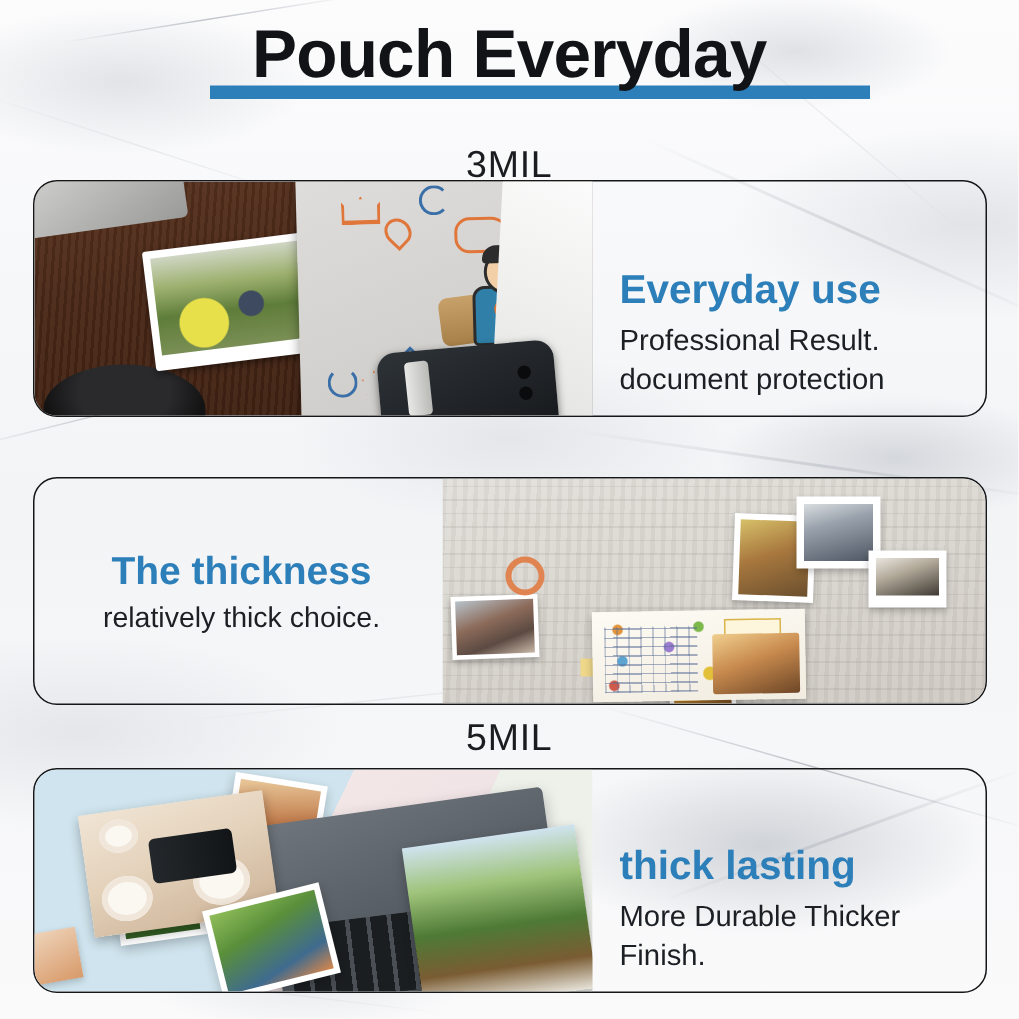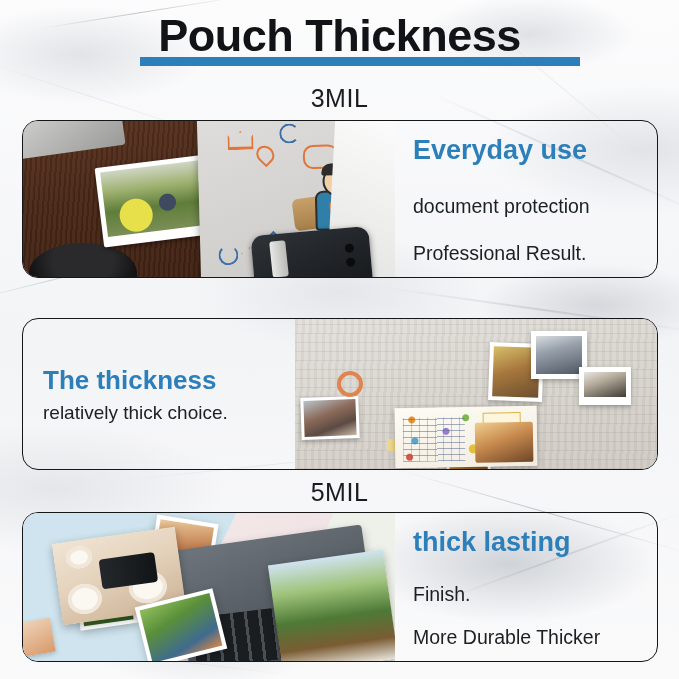--- a/index.html
+++ b/index.html
@@ -97,21 +97,21 @@
   .panel .photo {
     position: relative;
     overflow: hidden;
   }
   .panel .copy {
     flex: 1;
     position: relative;
     padding: 14px 16px 10px 16px;
     display: flex;
     flex-direction: column;
-    justify-content: space-between;
+    justify-content: flex-end;
   }
   .headline {
     color: #2d7fba;
     font-weight: bold;
     font-size: 27px;
     line-height: 1.15;
     margin-bottom: 6px;
     white-space: nowrap;
   }
   .body-line {
@@ -122,21 +122,21 @@
   }
 
   
   #panel-3mil { top: 120px; height: 156px; }
   #panel-3mil .photo { width: 372px; height: 100%; }
   #panel-3mil .copy { padding-left: 18px; }
 
   
   #panel-4mil { top: 318px; height: 150px; flex-direction: row-reverse; }
   #panel-4mil .photo { width: 362px; height: 100%; }
-  #panel-4mil .copy { padding-left: 20px; justify-content: center; }
+  #panel-4mil .copy { padding-left: 20px; justify-content: center; align-items: center; }
   #panel-4mil .headline { font-size: 26px; margin-bottom: 4px; }
   #panel-4mil .body-line { font-size: 19px; }
 
   
   #panel-5mil { top: 512px; height: 148px; }
   #panel-5mil .photo { width: 372px; height: 100%; }
   #panel-5mil .copy { padding-left: 18px; }
 
   
   .desk {
@@ -427,25 +427,25 @@
     <div class="vein faint" style="left:470px; top:10px;  width:230px; transform:rotate(40deg);"></div>
     <div class="vein" style="left:-30px; top:300px; width:250px; transform:rotate(-14deg);"></div>
     <div class="vein thick" style="left:380px; top:286px; width:330px; transform:rotate(8deg);"></div>
     <div class="vein faint" style="left:120px; top:480px; width:280px; transform:rotate(-6deg);"></div>
     <div class="vein" style="left:400px; top:470px; width:300px; transform:rotate(16deg);"></div>
     <div class="vein thick" style="left:440px; top:600px; width:260px; transform:rotate(-20deg);"></div>
     <div class="vein faint" style="left:10px;  top:640px; width:300px; transform:rotate(7deg);"></div>
   </div>
 
   <div class="title-wrap">
-    <span class="title-text">Pouch Thickness</span>
+    <span class="title-text">Pouch Everyday</span>
   </div>
   <div class="title-rule"></div>
 
-  <div class="mil-label" style="top:84px;">3MIL</div>
+  <div class="mil-label" style="top:96px;">3MIL</div>
 
   <div class="panel" id="panel-3mil">
     <div class="photo">
       <div class="desk"></div>
       <div class="desk-shadow-tl"></div>
       <div class="desk-headphone"></div>
       <div class="photo-print print-garden">
           <div class="img"></div>
         </div>
       <div class="scrap-page">
@@ -468,22 +468,22 @@
 
       </div>
       <div class="paper-right"></div>
       <div class="phone">
           <div class="lens"></div>
         </div>
       <div class="usb"></div>
     </div>
     <div class="copy">
       <div class="headline">Everyday use</div>
+      <div class="body-line">Professional Result.</div>
       <div class="body-line">document protection</div>
-      <div class="body-line">Professional Result.</div>
     </div>
   </div>
 
 
   <div class="panel" id="panel-4mil">
     <div class="photo">
       <div class="woodwall"></div>
       <div class="pin-photo pp-a">
           <div class="img"></div>
         </div>
@@ -535,18 +535,18 @@
         <div class="plate2"></div>
         <div class="phone2"></div>
       </div>
       <div class="ph ph-picnic">
           <div class="img"></div>
         </div>
       <div class="ph-corner"></div>
     </div>
     <div class="copy">
       <div class="headline">thick lasting</div>
+      <div class="body-line">More Durable Thicker</div>
       <div class="body-line">Finish.</div>
-      <div class="body-line">More Durable Thicker</div>
     </div>
   </div>
 
 </div>
 
 </body></html>

